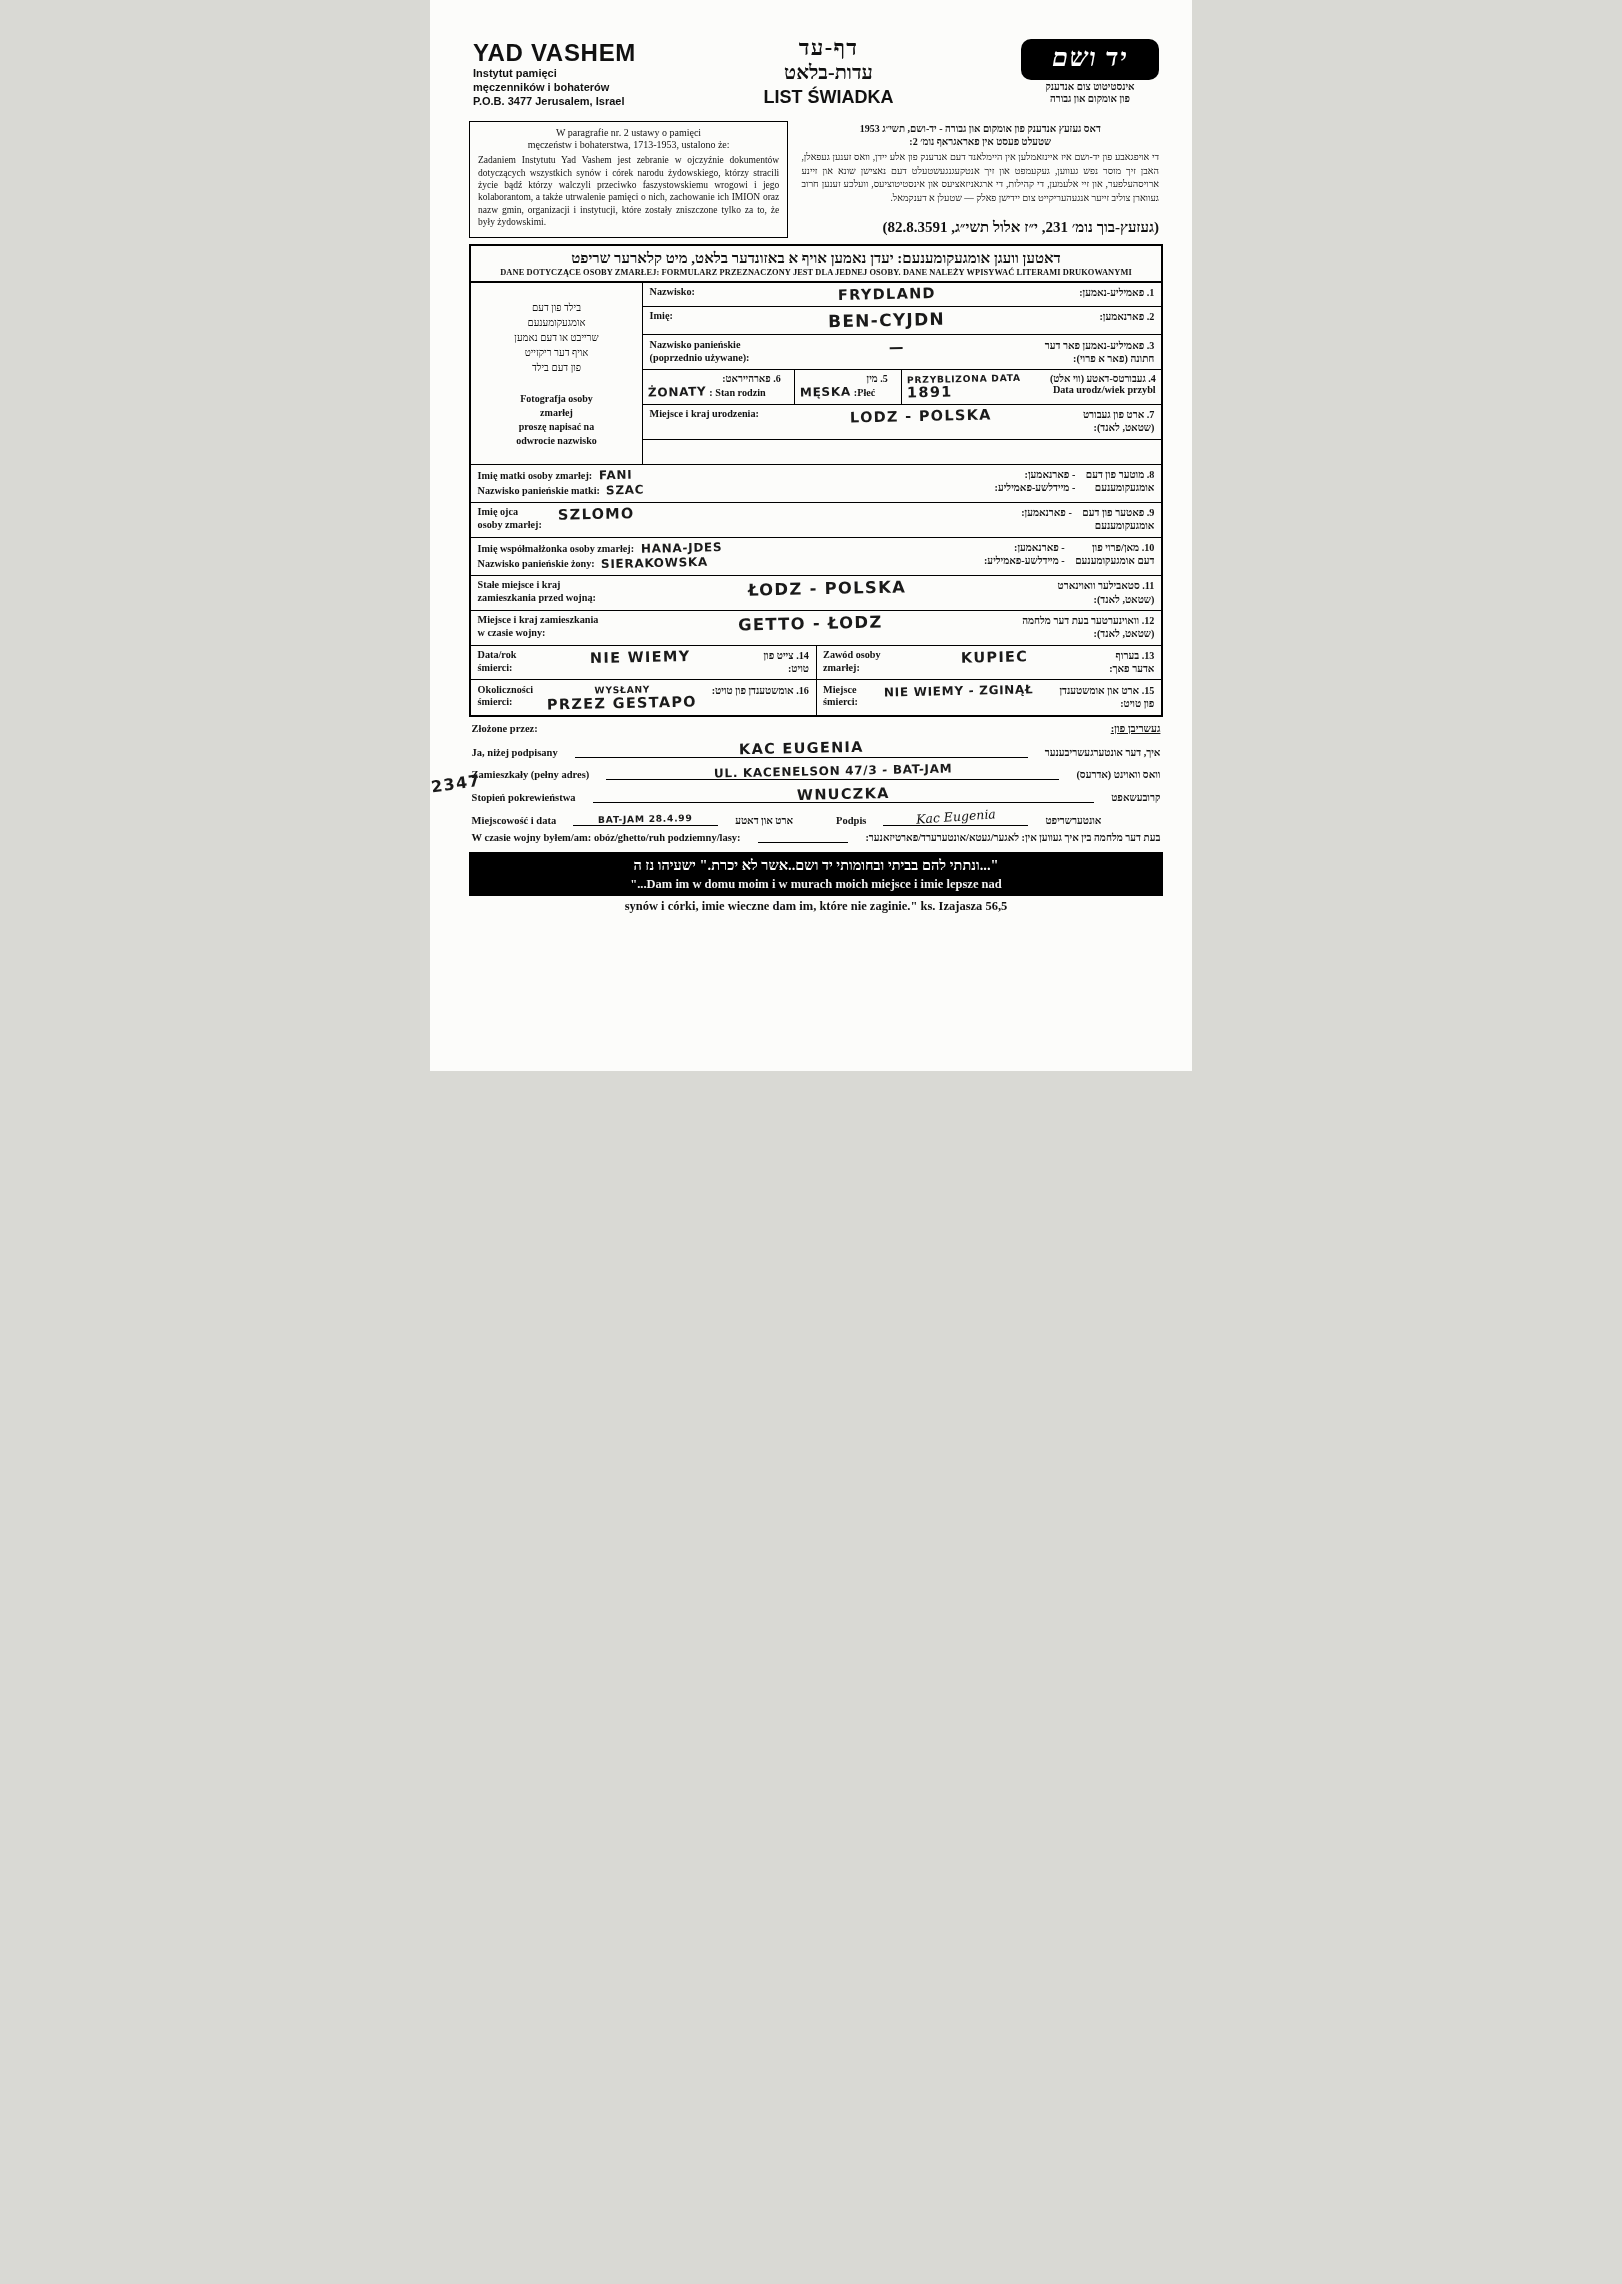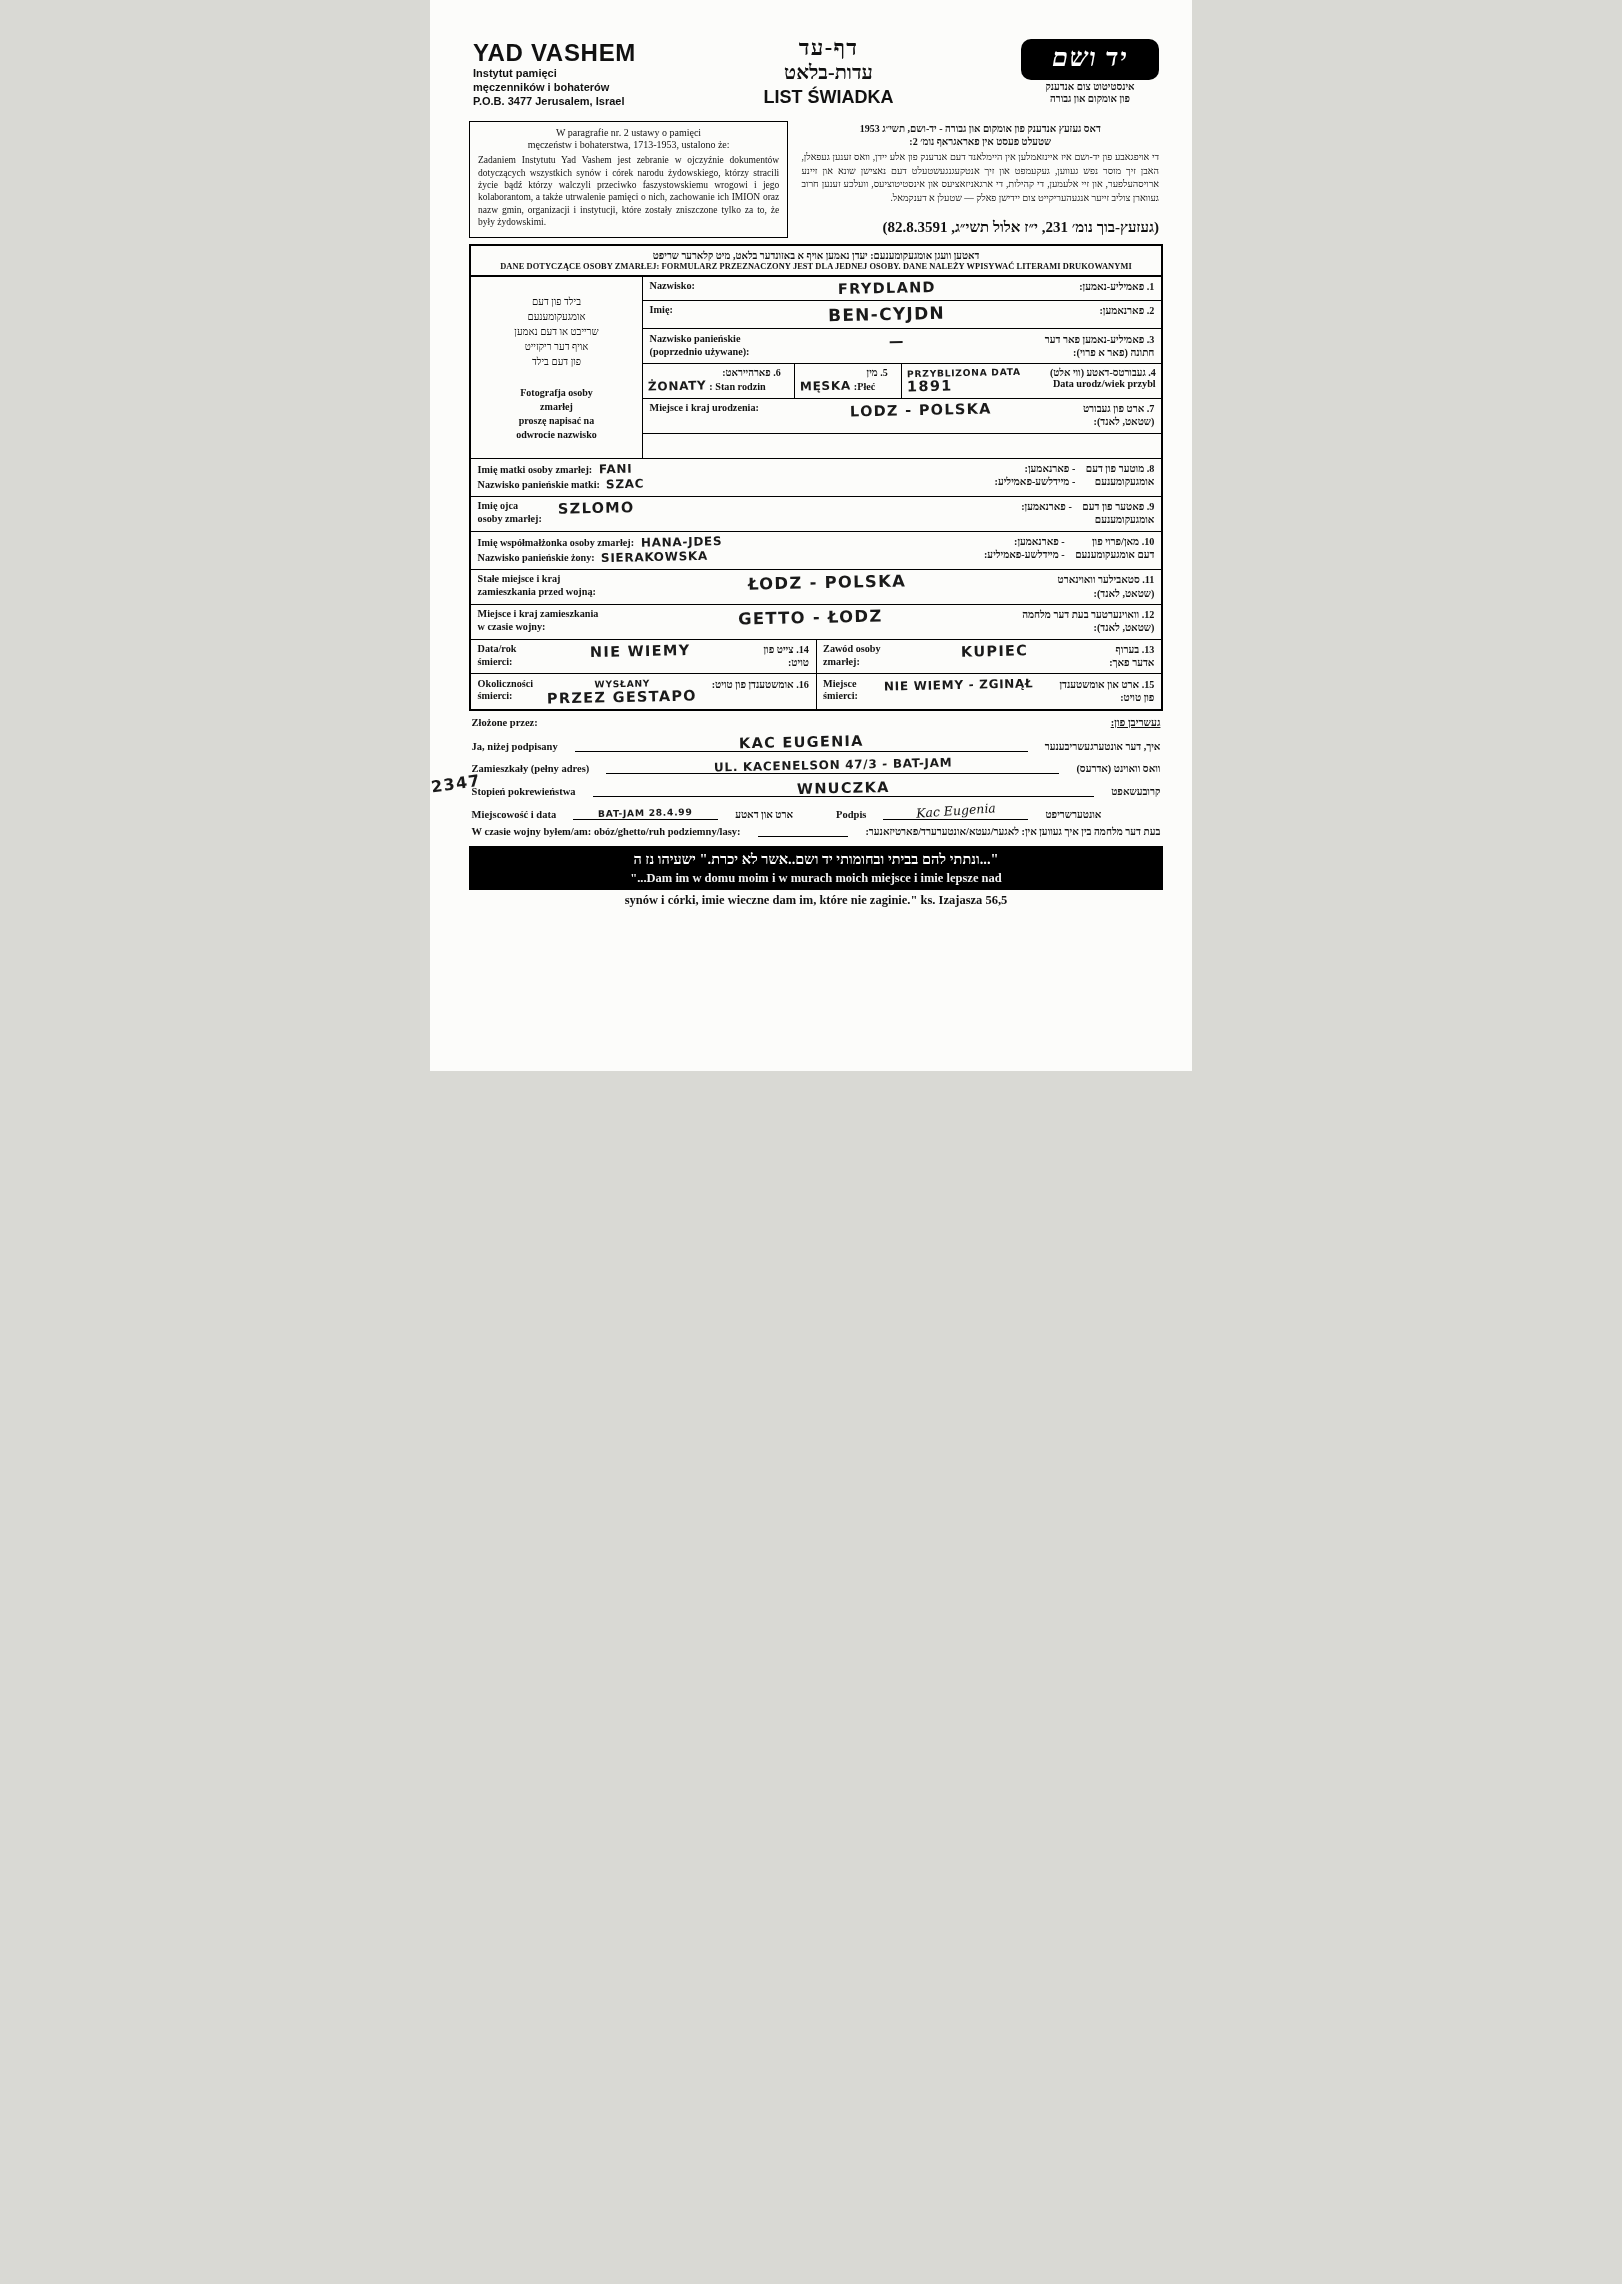--- a/index.html
+++ b/index.html
@@ -25,21 +25,21 @@
   .pre-intro { text-align:center; font-size:10px; line-height:1.25; }
   .pre-body { font-size:9.5px; line-height:1.3; text-align:justify; margin-top:2.6px; }
   .pre-right { flex:1; direction:rtl; padding:1.3px 4px; }
   .pre-r-intro { font-weight:bold; font-size:10px; text-align:center; line-height:1.35; }
   .pre-r-body { font-size:9.5px; line-height:1.42; text-align:justify; margin-top:2.6px; }
   .pre-r-cite { font-size:15px; text-align:right; margin-top:14px; font-weight:bold; }
 
   
   .formbox { border:2px solid #000; margin-top:6.6px; }
   .instr { border-bottom:2px solid #000; text-align:center; padding:3.3px 5.3px 4px; }
-  .instr-he { direction:rtl; font-weight:bold; font-size:10px; }
+  .instr-he { direction:rtl; font-weight:bold; font-size:15px; }
   .instr-pl { font-size:8.4px; font-weight:bold; letter-spacing:0.1px; margin-top:1.3px; }
 
   .sectionA { display:flex; }
   .photo-cell { width:172px; border-right:1.3px solid #000; padding:17px 6.6px; text-align:center; }
   .photo-he { direction:rtl; font-size:10px; line-height:1.5; margin-bottom:17px; }
   .photo-pl { font-weight:bold; font-size:10px; line-height:1.4; }
   .a-rows { flex:1; display:flex; flex-direction:column; }
 
   .frow { display:flex; align-items:flex-start; padding:3.3px 6.6px 4px; border-bottom:1.3px solid #000; }
   .frow:last-child { border-bottom:none; }

